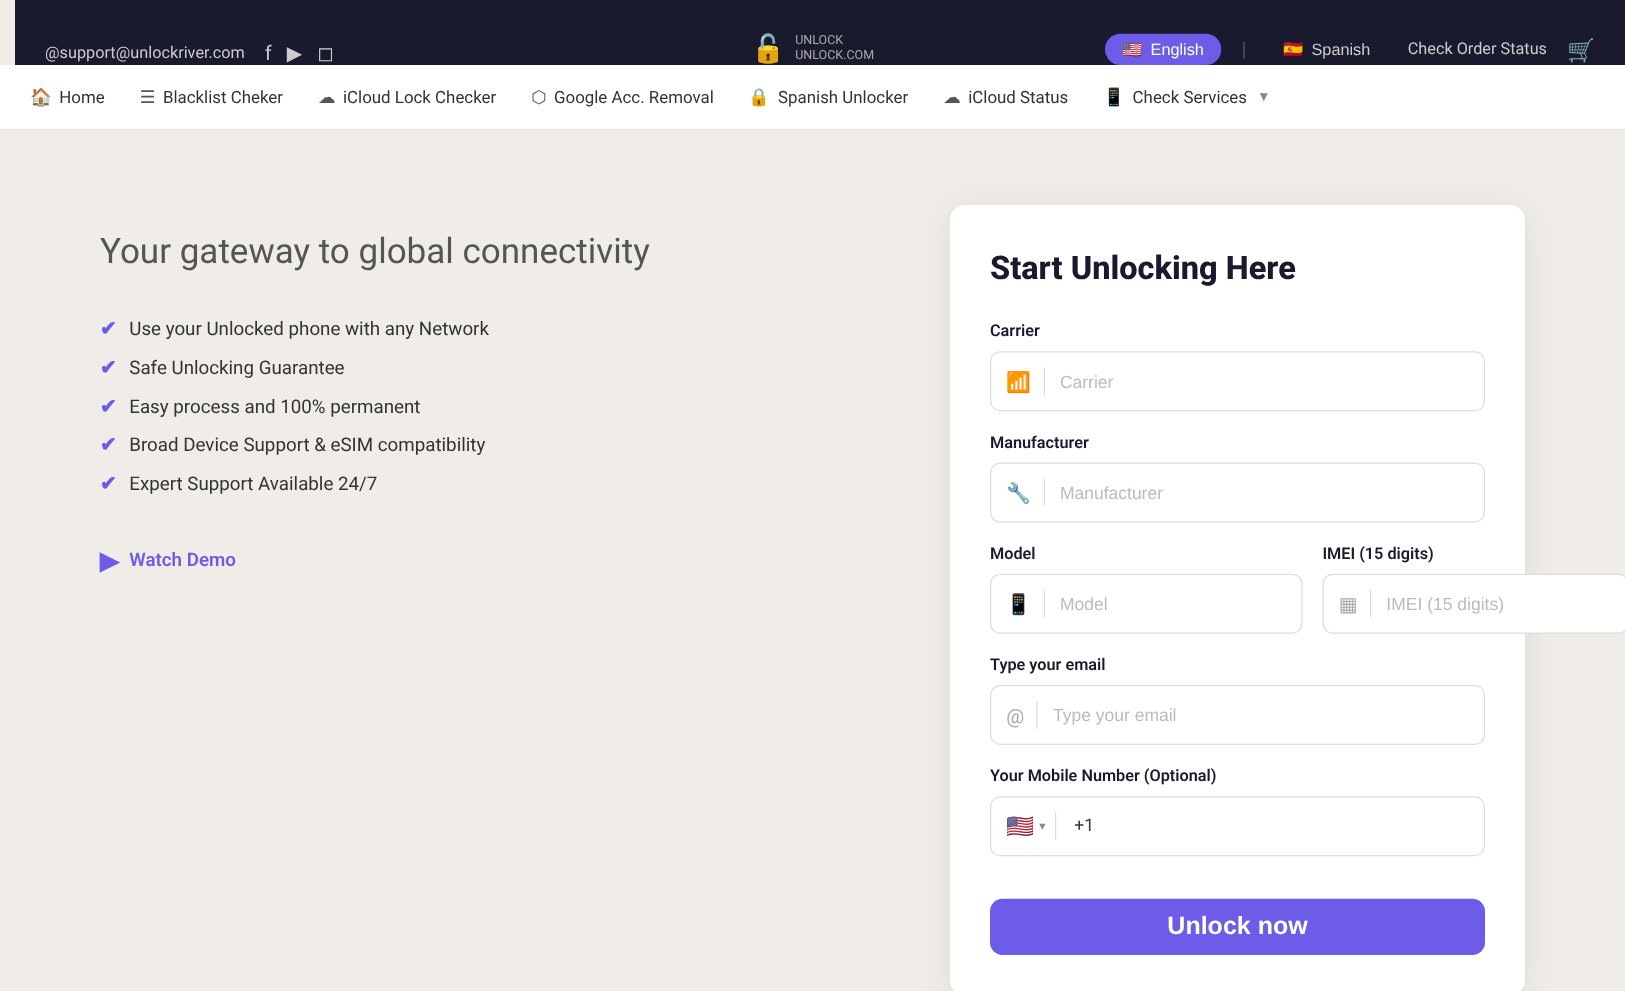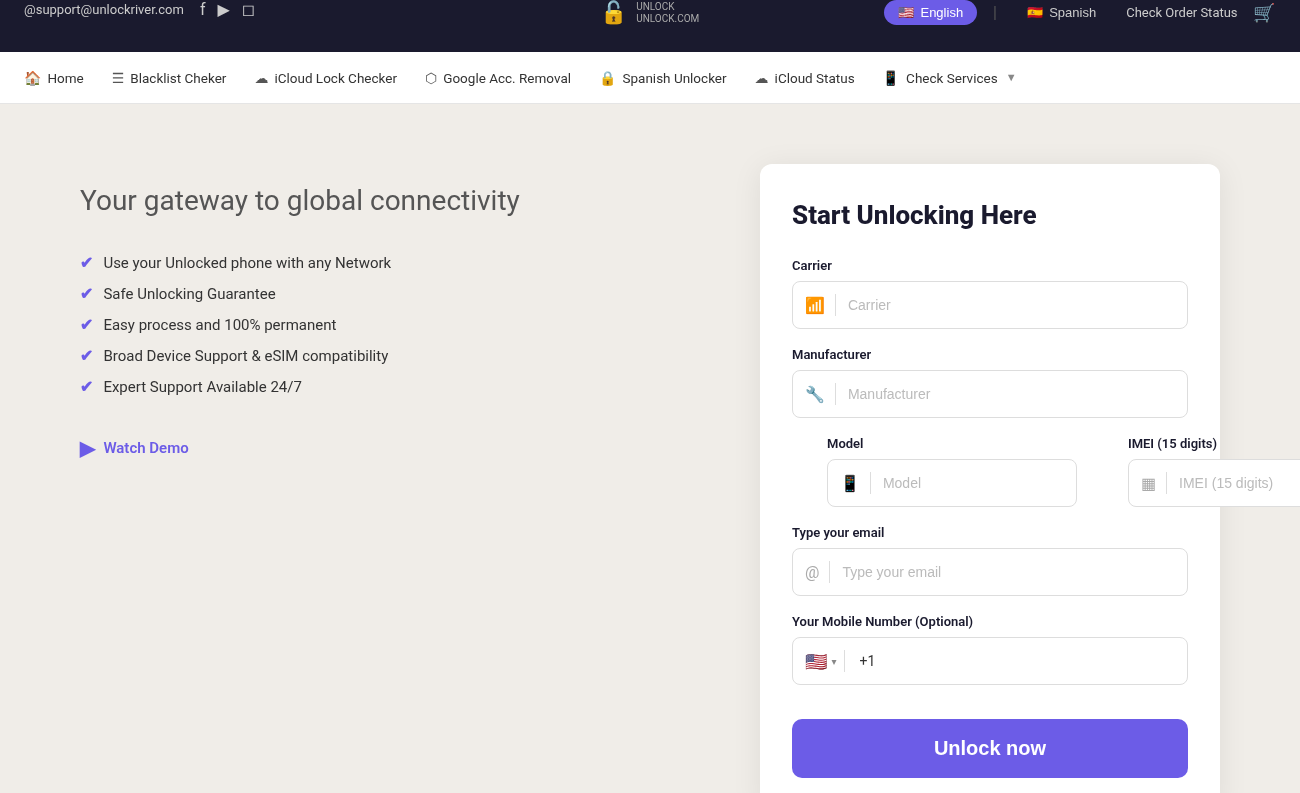--- a/index.html
+++ b/index.html
@@ -3,24 +3,25 @@
   <meta charset="utf-8">
   <style>
     * { box-sizing: border-box; margin: 0; padding: 0; }
     body { font-family: -apple-system, BlinkMacSystemFont, 'Segoe UI', Roboto, sans-serif; background: #f0ede8; }
 
     
     .topbar {
       background: #1a1a2e;
       color: #fff;
       display: flex;
-      align-items: flex-start;
+      align-items: flex-end;
       padding: 0 24px;
       height: 52px;
       justify-content: space-between;
+      margin-left: 12px;
     }
     .topbar-left { display: flex; align-items: center; gap: 16px; font-size: 13px; color: #ccc; }
     .topbar-left .email { color: #ccc; }
     .topbar-icons { display: flex; gap: 12px; align-items: center; }
     .topbar-icon { color: #ccc; font-size: 16px; cursor: pointer; }
     .topbar-center { position: absolute; left: 50%; transform: translateX(-50%); display: flex; align-items: center; gap: 8px; }
     .logo-lock { font-size: 22px; }
     .logo-text { font-size: 13px; font-weight: bold; color: #fff; line-height: 1.2; }
     .logo-text span { display: block; color: #aaa; font-size: 10px; font-weight: normal; }
     .topbar-right { display: flex; align-items: center; gap: 16px; }
@@ -94,40 +95,40 @@
       border: 1.5px solid #ddd; border-radius: 8px; padding: 0 12px;
       height: 48px; background: #fff;
     }
     .input-icon { color: #aaa; font-size: 16px; margin-right: 10px; flex-shrink: 0; }
     .input-divider { width: 1px; height: 22px; background: #ddd; margin-right: 12px; flex-shrink: 0; }
     .input-wrapper input {
       border: none; outline: none; font-size: 14px; color: #333; flex: 1; background: transparent;
     }
     .input-wrapper input::placeholder { color: #bbb; }
     .form-row { display: flex; gap: 16px; }
-    .form-row .form-group { flex: 1; margin-left: 35px; }
+    .form-row .form-group { flex: 1; }
 
     .phone-wrapper {
       display: flex; align-items: center;
       border: 1.5px solid #ddd; border-radius: 8px; padding: 0 12px;
       height: 48px; background: #fff; gap: 8px;
     }
     .flag-select {
       display: flex; align-items: center; gap: 4px; cursor: pointer; font-size: 14px;
     }
     .flag { font-size: 18px; }
     .flag-arrow { font-size: 10px; color: #888; }
     .phone-divider { width: 1px; height: 22px; background: #ddd; }
     .phone-prefix { font-size: 14px; color: #333; padding: 0 6px; }
     .phone-wrapper input {
       border: none; outline: none; font-size: 14px; color: #333; flex: 1; background: transparent;
     }
 
     .unlock-btn {
-      width: 100%; height: 59px; background: #6c5ce7; color: #fff;
+      width: 100%; height: 45px; background: #6c5ce7; color: #fff;
       border: none; border-radius: 10px; font-size: 20px; font-weight: 600;
       cursor: pointer; margin-top: 16px;
     }
   </style>
 </head>
 <body>
 
 <div class="topbar">
   <div class="topbar-left">
     <span class="email">@support@unlockriver.com</span>

